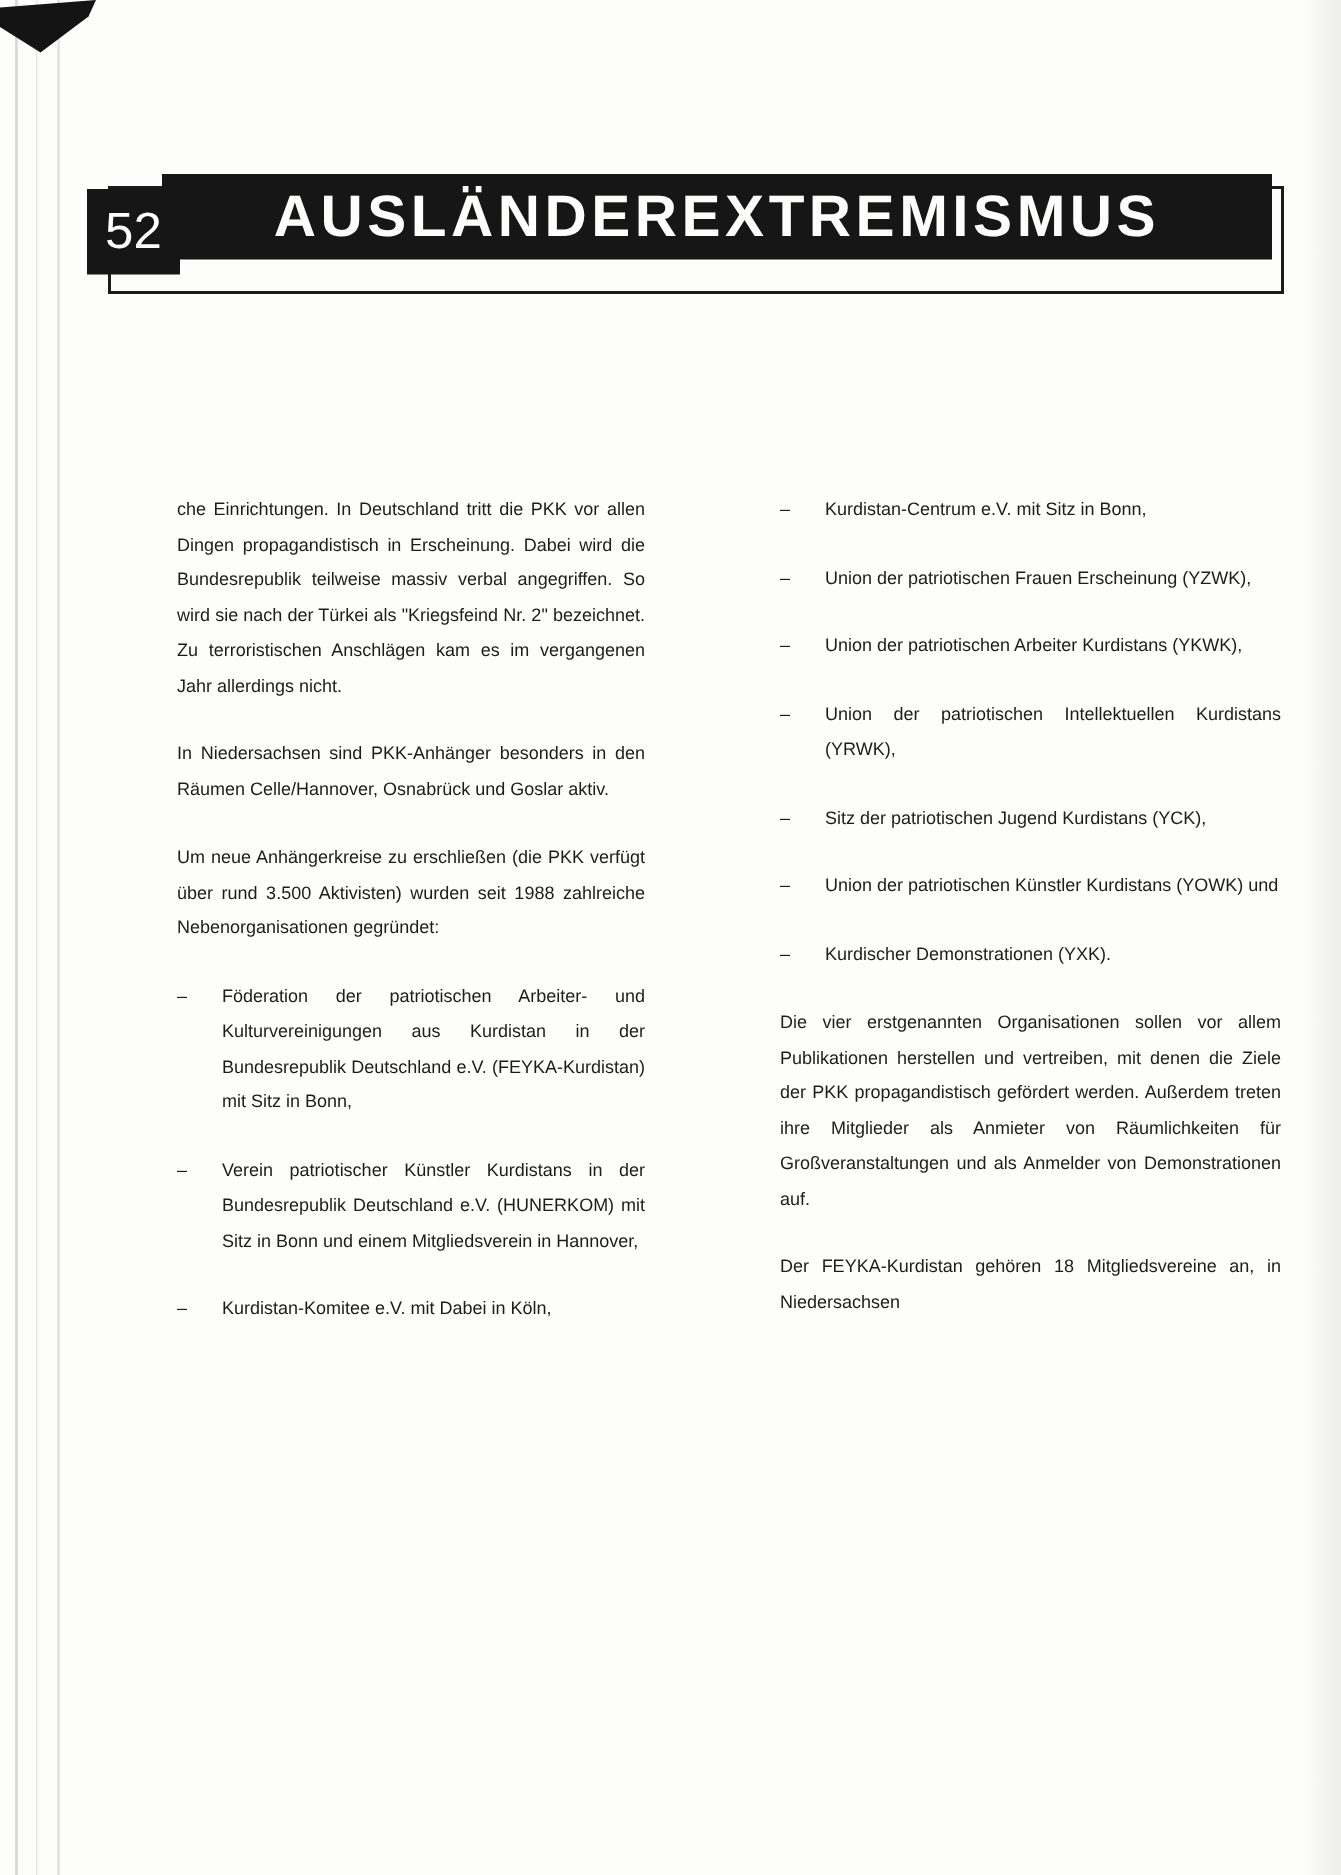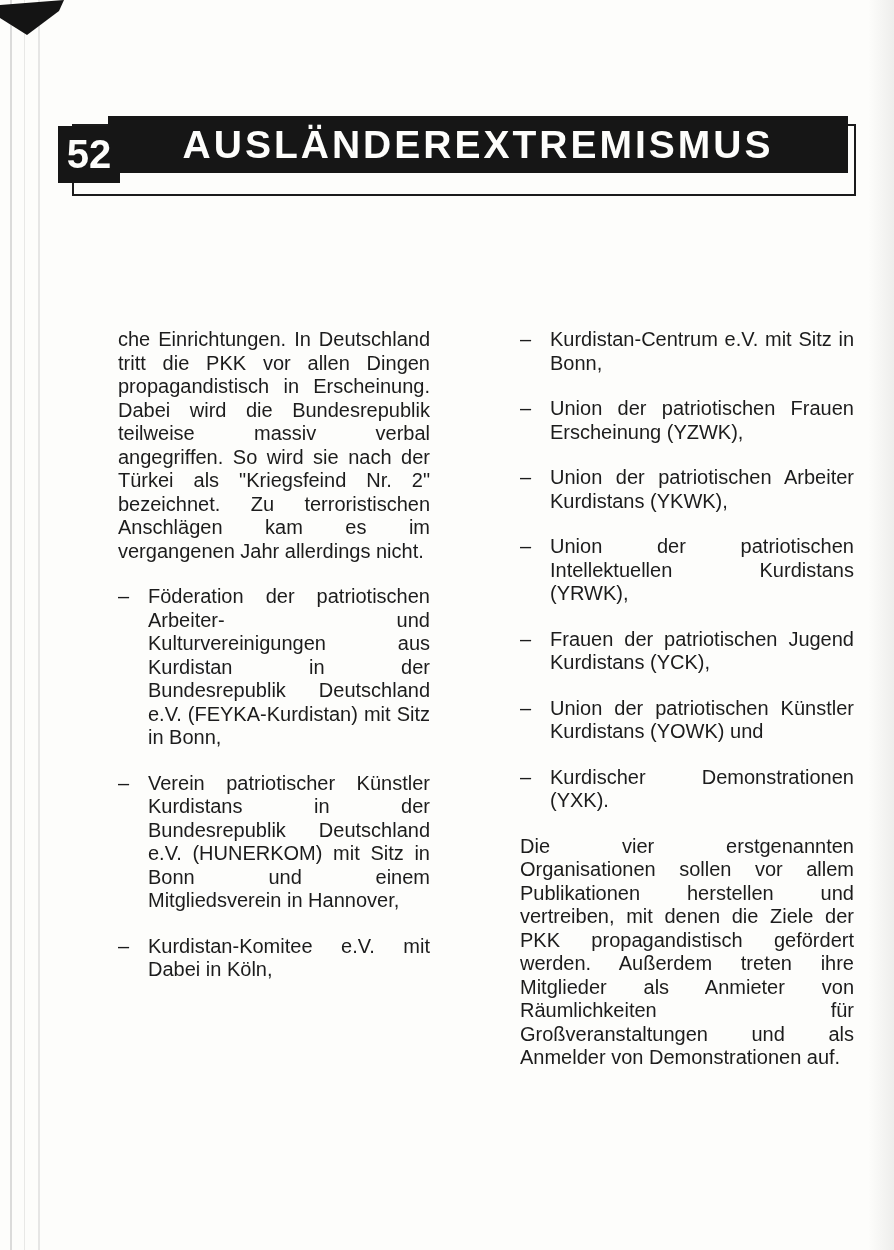--- a/index.html
+++ b/index.html
@@ -49,29 +49,29 @@
     white-space: nowrap;
   }
   .page-number-box {
     position: absolute; left: 0; top: 16px; width: 62px; height: 57px;
     background: #161616;
     z-index: 3;
     display: flex; align-items: center; justify-content: center;
   }
   .page-number-box span {
     color: #fdfdfb;
-    font-size: 40px;
-    font-weight: bold;
+    font-size: 34px;
+    font-weight: normal;
   }
 
   
   .col {
     position: absolute;
     top: 328px;
-    font-size: 20px;
+    font-size: 12px;
     line-height: 23.5px;
     color: #1c1c1c;
     text-align: justify;
   }
   .col-left  { left: 118px; width: 312px; }
   .col-right { left: 520px; width: 334px; }
 
   .para { margin-bottom: 22px; }
   .list-item { display: flex; margin-bottom: 22px; }
   .list-item .marker { flex: 0 0 30px; width: 30px; text-align: left; }
@@ -95,20 +95,22 @@
     <div class="header-banner">
       <span class="header-title">AUSLÄNDEREXTREMISMUS</span>
     </div>
     <div class="page-number-box">
       <span>52</span>
     </div>
   </div>
 
   <div class="col col-left">
     <p class="para">che Einrichtungen. In Deutschland tritt die PKK vor allen Dingen propagandistisch in Erscheinung. Dabei wird die Bundesrepublik teilweise massiv verbal angegriffen. So wird sie nach der Türkei als "Kriegsfeind Nr. 2" bezeichnet. Zu terroristischen Anschlägen kam es im vergangenen Jahr allerdings nicht.</p>
+    <p class="para">In Niedersachsen sind PKK-Anhänger besonders in den Räumen Celle/Hannover, Osnabrück und Goslar aktiv.</p>
+    <p class="para">Um neue Anhängerkreise zu erschließen (die PKK verfügt über rund 3.500 Aktivisten) wurden seit 1988 zahlreiche Nebenorganisationen gegründet:</p>
 
     <div class="list-item">
       <span class="marker">–</span>
       <span class="item-text">Föderation der patriotischen Arbeiter- und Kulturvereinigungen aus Kurdistan in der Bundesrepublik Deutschland e.V. (FEYKA-Kurdistan) mit Sitz in Bonn,</span>
     </div>
     <div class="list-item">
       <span class="marker">–</span>
       <span class="item-text">Verein patriotischer Künstler Kurdistans in der Bundesrepublik Deutschland e.V. (HUNERKOM) mit Sitz in Bonn und einem Mitgliedsverein in Hannover,</span>
     </div>
     <div class="list-item">
@@ -129,27 +131,28 @@
     <div class="list-item">
       <span class="marker">–</span>
       <span class="item-text">Union der patriotischen Arbeiter Kurdistans (YKWK),</span>
     </div>
     <div class="list-item">
       <span class="marker">–</span>
       <span class="item-text">Union der patriotischen Intellektuellen Kurdistans (YRWK),</span>
     </div>
     <div class="list-item">
       <span class="marker">–</span>
-      <span class="item-text">Frauen der patriotischen Jugend Kurdistans (YCK),</span>
+      <span class="item-text">Sitz der patriotischen Jugend Kurdistans (YCK),</span>
     </div>
     <div class="list-item">
       <span class="marker">–</span>
       <span class="item-text">Union der patriotischen Künstler Kurdistans (YOWK) und</span>
     </div>
     <div class="list-item">
       <span class="marker">–</span>
       <span class="item-text">Kurdischer Demonstrationen (YXK).</span>
     </div>
 
     <p class="para">Die vier erstgenannten Organisationen sollen vor allem Publikationen herstellen und vertreiben, mit denen die Ziele der PKK propagandistisch gefördert werden. Außerdem treten ihre Mitglieder als Anmieter von Räumlichkeiten für Großveranstaltungen und als Anmelder von Demonstrationen auf.</p>
+    <p class="para">Der FEYKA-Kurdistan gehören 18 Mitgliedsvereine an, in Niedersachsen</p>
   </div>
 
 </div>
 
 </body></html>

